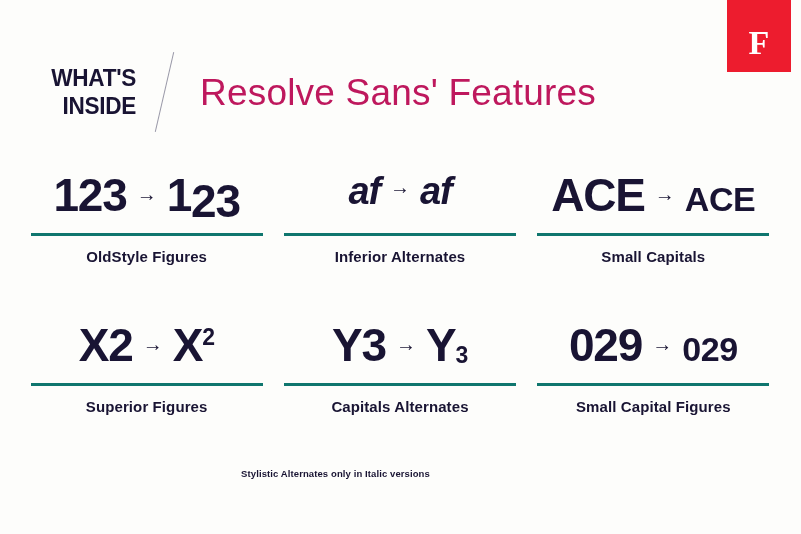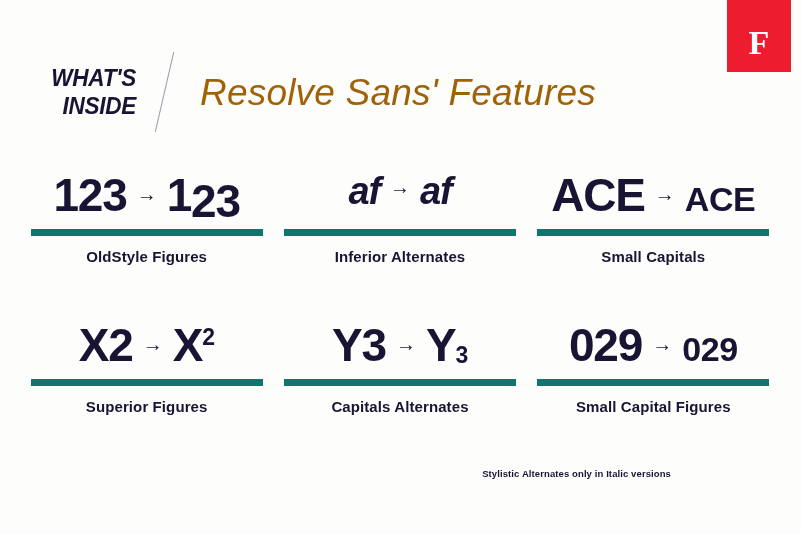--- a/index.html
+++ b/index.html
@@ -40,21 +40,20 @@
 
   
   .header {
     position: absolute;
     top: 52px;
     left: 34px;
     width: 720px;
     height: 80px;
     display: flex;
     align-items: center;
-    font-style: italic;
   }
   .header-kicker {
     text-align: right;
     font-weight: bold;
     font-size: 24px;
     line-height: 1.18;
     letter-spacing: -0.3px;
     color: #191433;
     transform: scaleX(0.94);
     transform-origin: right center;
@@ -78,21 +77,21 @@
     width: 1px;
     height: 82px;
     background: #9a99a8;
     transform: rotate(13deg);
     transform-origin: center;
   }
   .header-title {
     font-size: 37px;
     font-weight: normal;
     letter-spacing: 0.2px;
-    color: #a16207;
+    color: #be185d;
     white-space: nowrap;
     margin-left: 6px;
     margin-top: 2px;
   }
 
   
   .feature-grid {
     position: absolute;
     top: 172px;
     left: 20px;
@@ -108,21 +107,21 @@
     flex-direction: column;
     align-items: center;
     justify-content: flex-start;
   }
   .sample-row {
     height: 64px;
     display: flex;
     align-items: baseline;
     justify-content: center;
     gap: 10px;
-    border-bottom: 7px solid #0f766e;
+    border-bottom: 3px solid #0f766e;
     padding: 0 4px 2px 4px;
     box-sizing: border-box;
     width: 232px;
     white-space: nowrap;
   }
   .glyph {
     font-size: 46px;
     font-weight: bold;
     letter-spacing: -1.2px;
     color: #191433;
@@ -170,21 +169,21 @@
     color: #191433;
     text-align: center;
   }
 
   
   .footnote {
     position: absolute;
     top: 468px;
     left: 0;
     width: 671px;
-    text-align: right;
+    text-align: center;
     font-size: 9.5px;
     font-weight: bold;
     letter-spacing: 0.1px;
     color: #191433;
   }
 </style>
 </head>
 <body>
 
 <div class="brand-logo">

